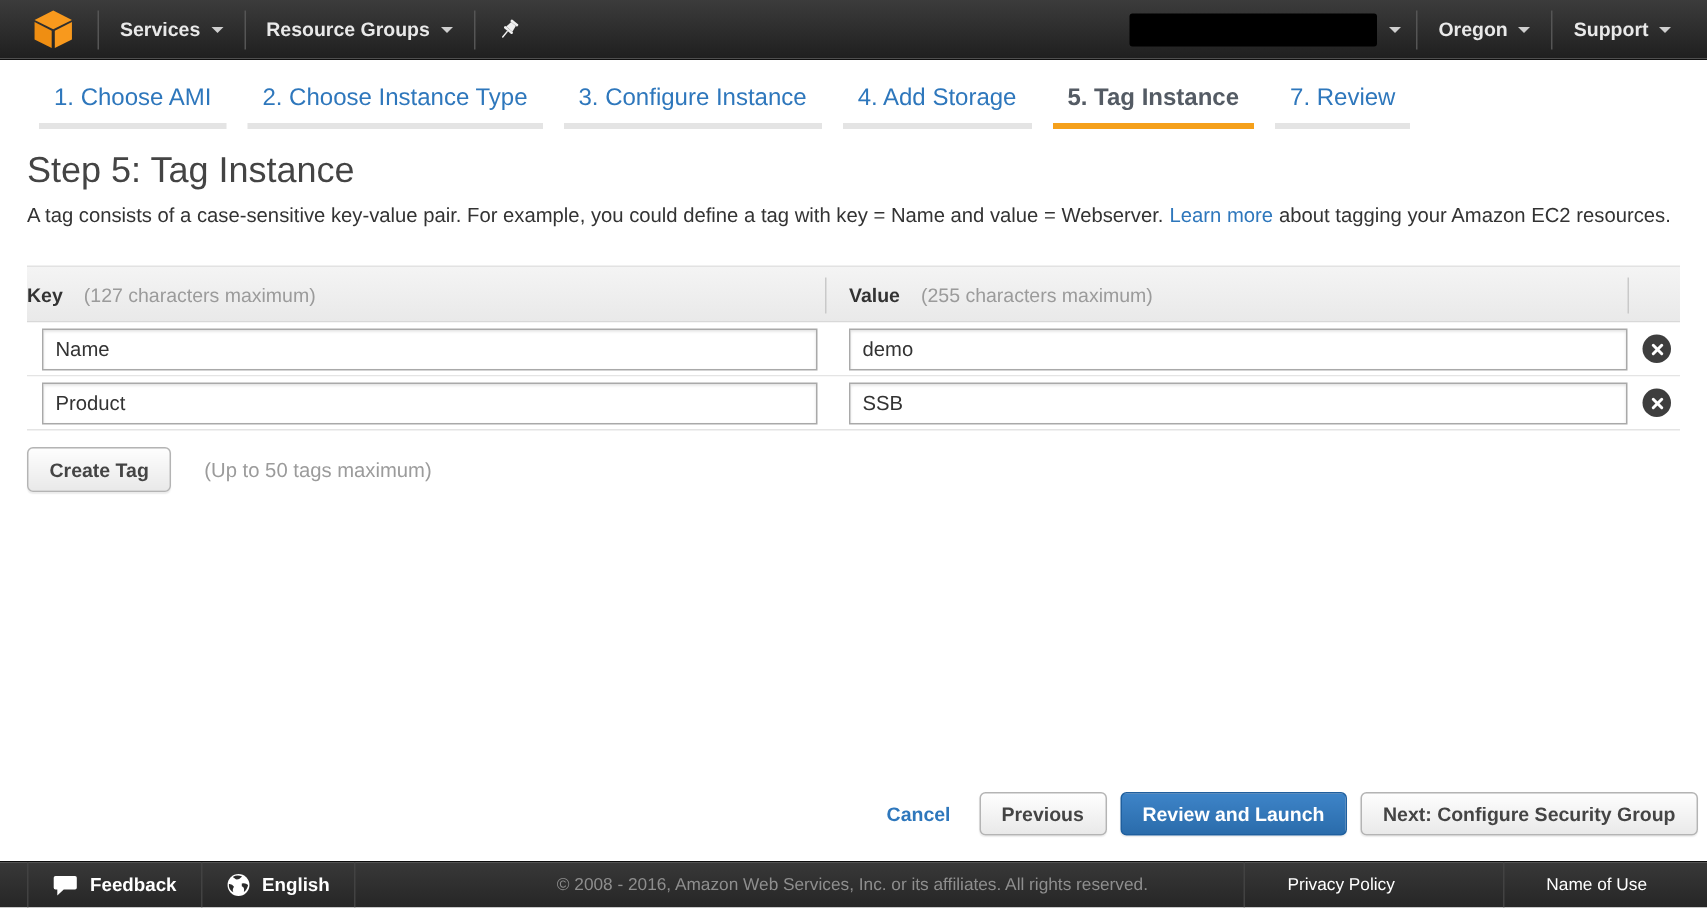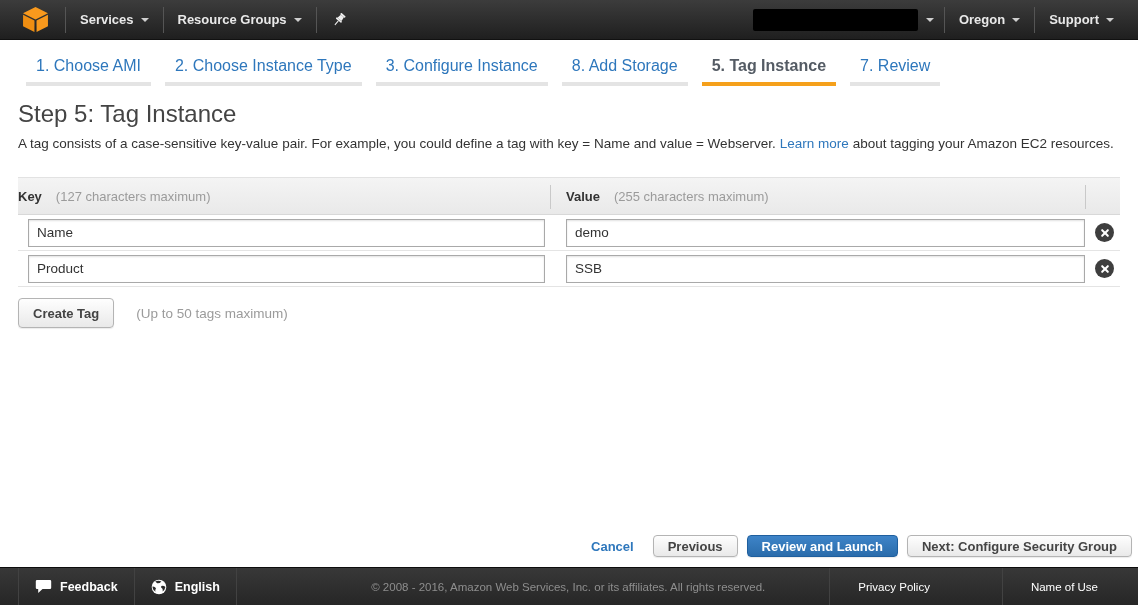--- a/index.html
+++ b/index.html
@@ -112,29 +112,29 @@
     box-shadow:0 1px 1px rgba(0,0,0,0.08);
   }
   .create-hint { font-size:13.5px; color:#9b9b9b; }
 
   
   .actions-row {
     position:absolute; right:6px; bottom:48px;
     display:flex; align-items:center; gap:9px;
   }
   .cancel-link { font-size:13px; font-weight:bold; margin-right:10px; }
-  .btn.small { height:22px; }
+  .btn.small { height:29px; }
   .btn-primary {
     color:#fff; background:linear-gradient(#3e84c8,#2a6cab);
     border:1px solid #1f5f9e;
   }
 
   
   .footer {
-    position:absolute; left:0; bottom:0; width:1138px; height:38px;
+    position:absolute; left:0; bottom:0; width:1138px; height:31px;
     background:linear-gradient(#383838,#262626);
     border-top:1px solid #0d0d0d;
     display:flex; align-items:stretch; font-size:12.5px;
   }
   .footer-cell {
     display:flex; align-items:center; gap:8px; padding:0 16px;
     color:#fff; font-weight:bold; cursor:pointer; border-right:1px solid #424242;
   }
   .footer-cell:first-child { border-left:1px solid #424242; margin-left:18px; }
   .footer-copy {
@@ -203,21 +203,21 @@
       <span>Support</span>
       <span class="caret"></span>
     </a>
   </div>
 </header>
 
 <nav class="tabbar">
   <a class="tab">1. Choose AMI</a>
   <a class="tab">2. Choose Instance Type</a>
   <a class="tab">3. Configure Instance</a>
-  <a class="tab">8. Add Storage</a>
+  <a class="tab">4. Add Storage</a>
   <a class="tab active">5. Tag Instance</a>
   <a class="tab">7. Review</a>
 </nav>
 
 <main class="content">
   <h1 class="page-title">Step 5: Tag Instance</h1>
   <p class="page-desc"><span>A tag consists of a case-sensitive key-value pair. For example, you could define a tag with key = Name and value = Webserver.</span><a class="link">Learn more</a><span>about tagging your Amazon EC2 resources.</span></p>
 
   <section class="tag-table">
     <div class="thead">

